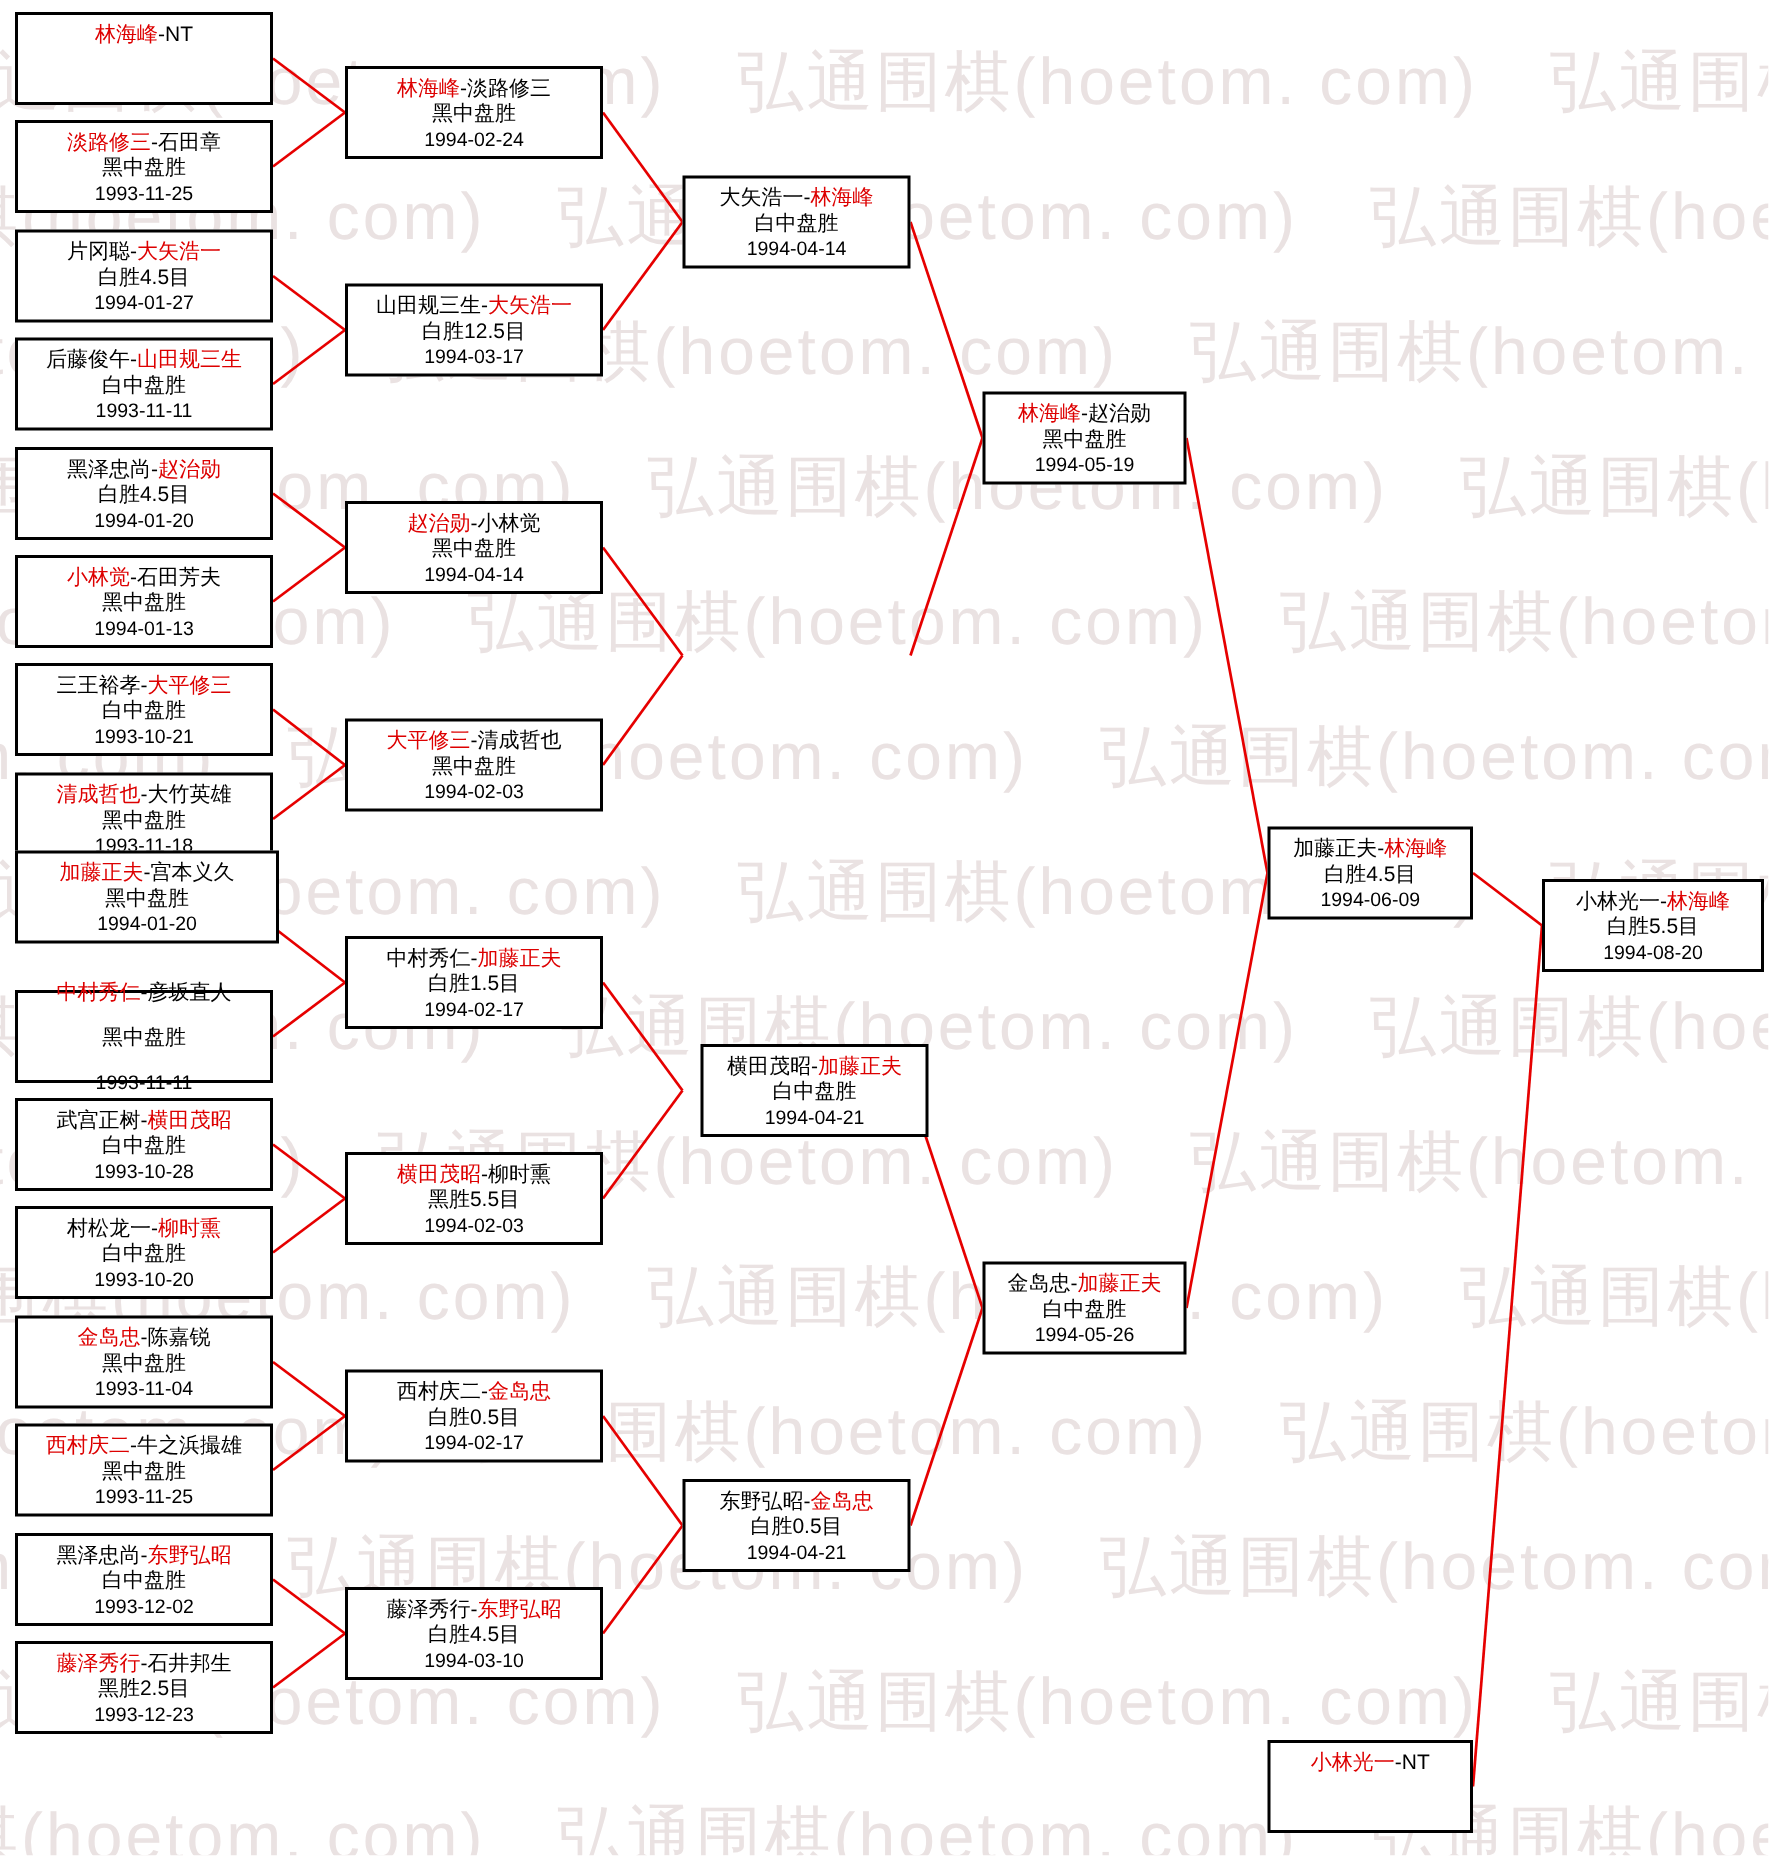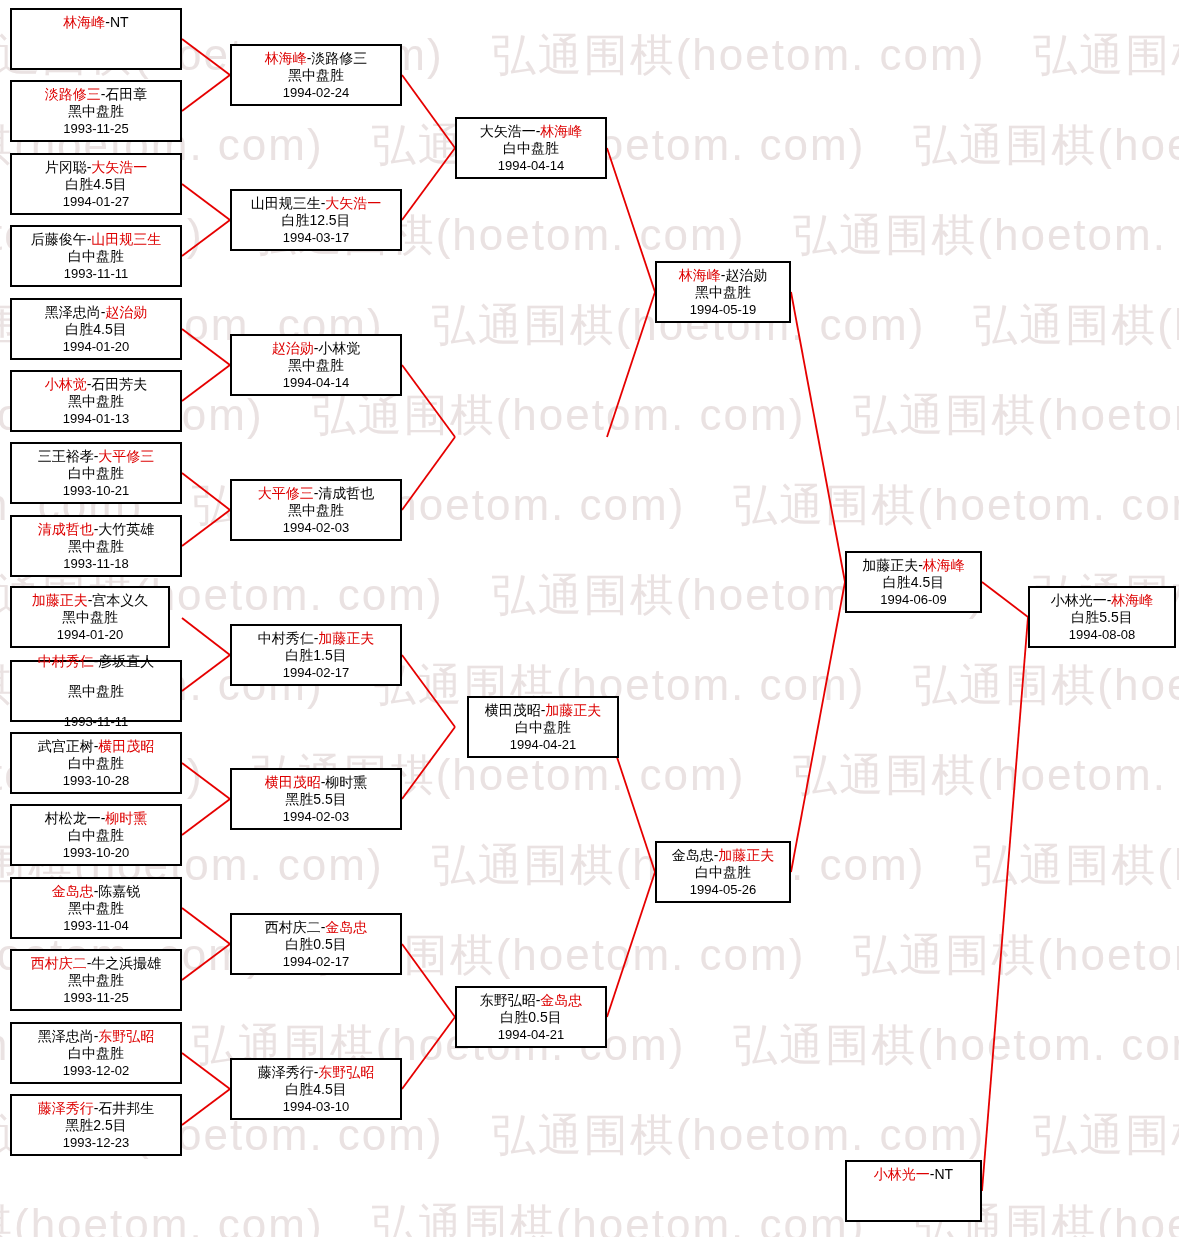--- a/index.html
+++ b/index.html
@@ -135,21 +135,21 @@
       <div class="match-box" style="left: 10px; top: 442px; width: 172px; text-align: center;">
         <div class="line players"><span>三王裕孝</span><span>-</span><span class="red">大平修三</span></div>
         <div class="line result">白中盘胜</div>
         <div class="line date">1993-10-21</div>
       </div>
       <div class="match-box" style="left: 10px; top: 515px; width: 172px;">
         <div class="line players"><span class="red">清成哲也</span><span>-</span><span>大竹英雄</span></div>
         <div class="line result">黑中盘胜</div>
         <div class="line date">1993-11-18</div>
       </div>
-      <div class="match-box" style="left: 10px; top: 586px; width: 160px;">
+      <div class="match-box" style="left: 10px; top: 567px; width: 176px;">
         <div class="line players"><span class="red">加藤正夫</span><span>-</span><span>宫本义久</span></div>
         <div class="line result">黑中盘胜</div>
         <div class="line date">1994-01-20</div>
       </div>
       <div class="match-box" style="left: 10px; top: 660px; width: 172px; gap: 13px;">
         <div class="line players"><span class="red">中村秀仁</span><span>-</span><span>彦坂直人</span></div>
         <div class="line result">黑中盘胜</div>
         <div class="line date">1993-11-11</div>
       </div>
       <div class="match-box" style="left: 10px; top: 732px; width: 172px;">
@@ -248,21 +248,21 @@
         <div class="line date">1994-05-26</div>
       </div>
       <div class="match-box" style="left: 845px; top: 551px; width: 137px;">
         <div class="line players"><span>加藤正夫</span><span>-</span><span class="red">林海峰</span></div>
         <div class="line result">白胜4.5目</div>
         <div class="line date">1994-06-09</div>
       </div>
       <div class="match-box" style="left: 1028px; top: 586px; width: 148px;">
         <div class="line players"><span>小林光一</span><span>-</span><span class="red">林海峰</span></div>
         <div class="line result">白胜5.5目</div>
-        <div class="line date">1994-08-08</div>
+        <div class="line date">1994-08-20</div>
       </div>
       <div class="match-box" style="left: 845px; top: 1160px; width: 137px;">
         <div class="line players"><span class="red">小林光一</span><span>-</span><span>NT</span></div>
         <div class="line result"></div>
         <div class="line date"></div>
       </div>
     </div>
 </div>
 
 </body></html>

